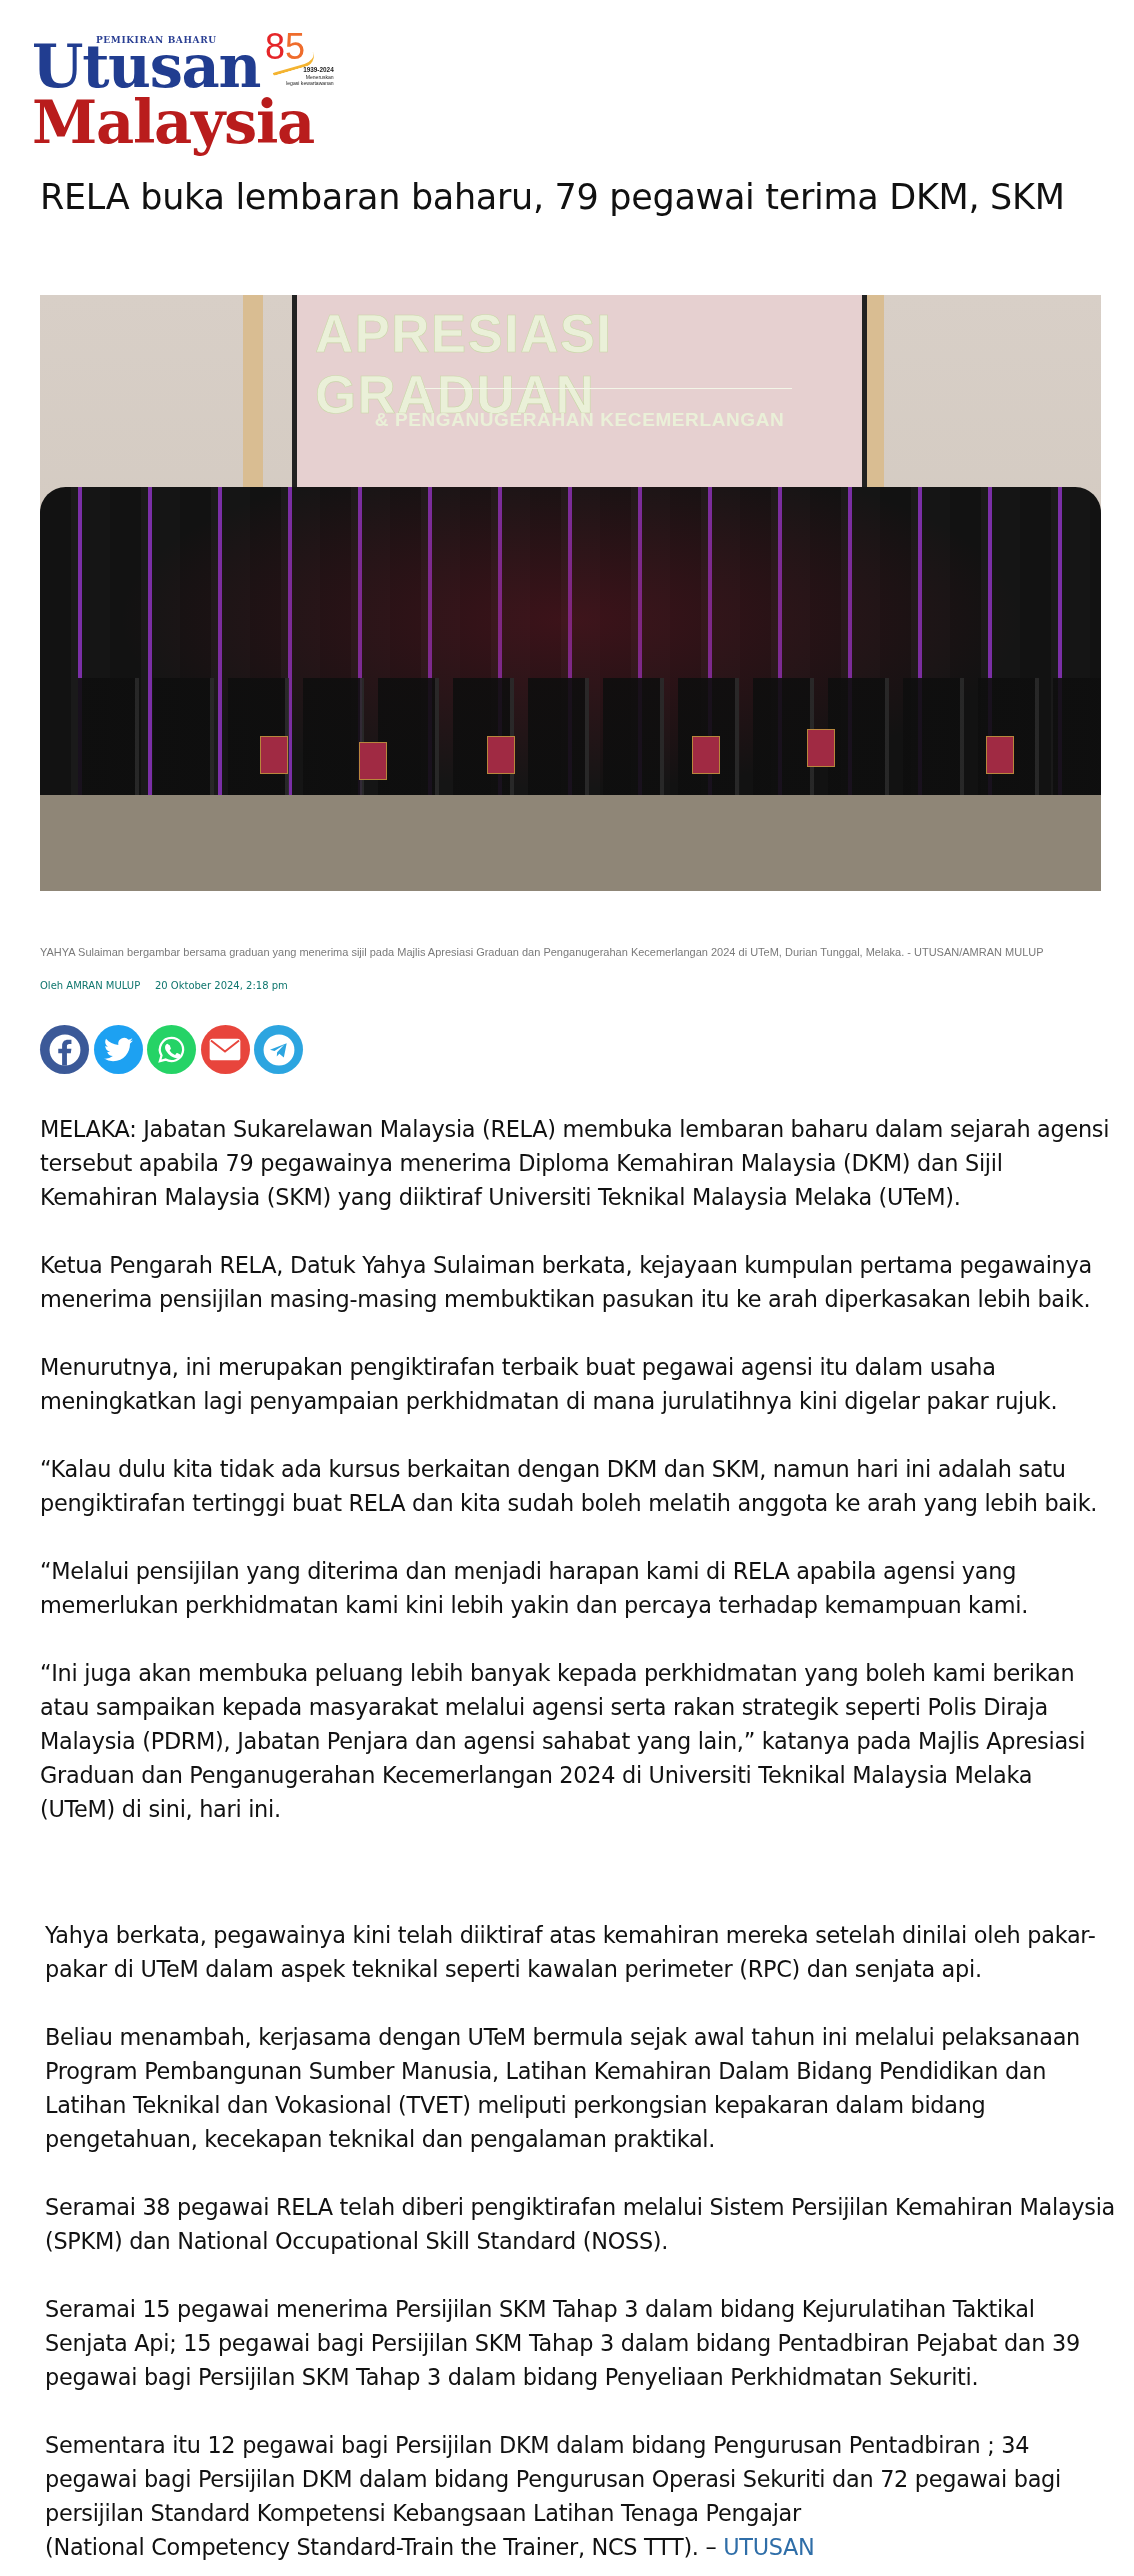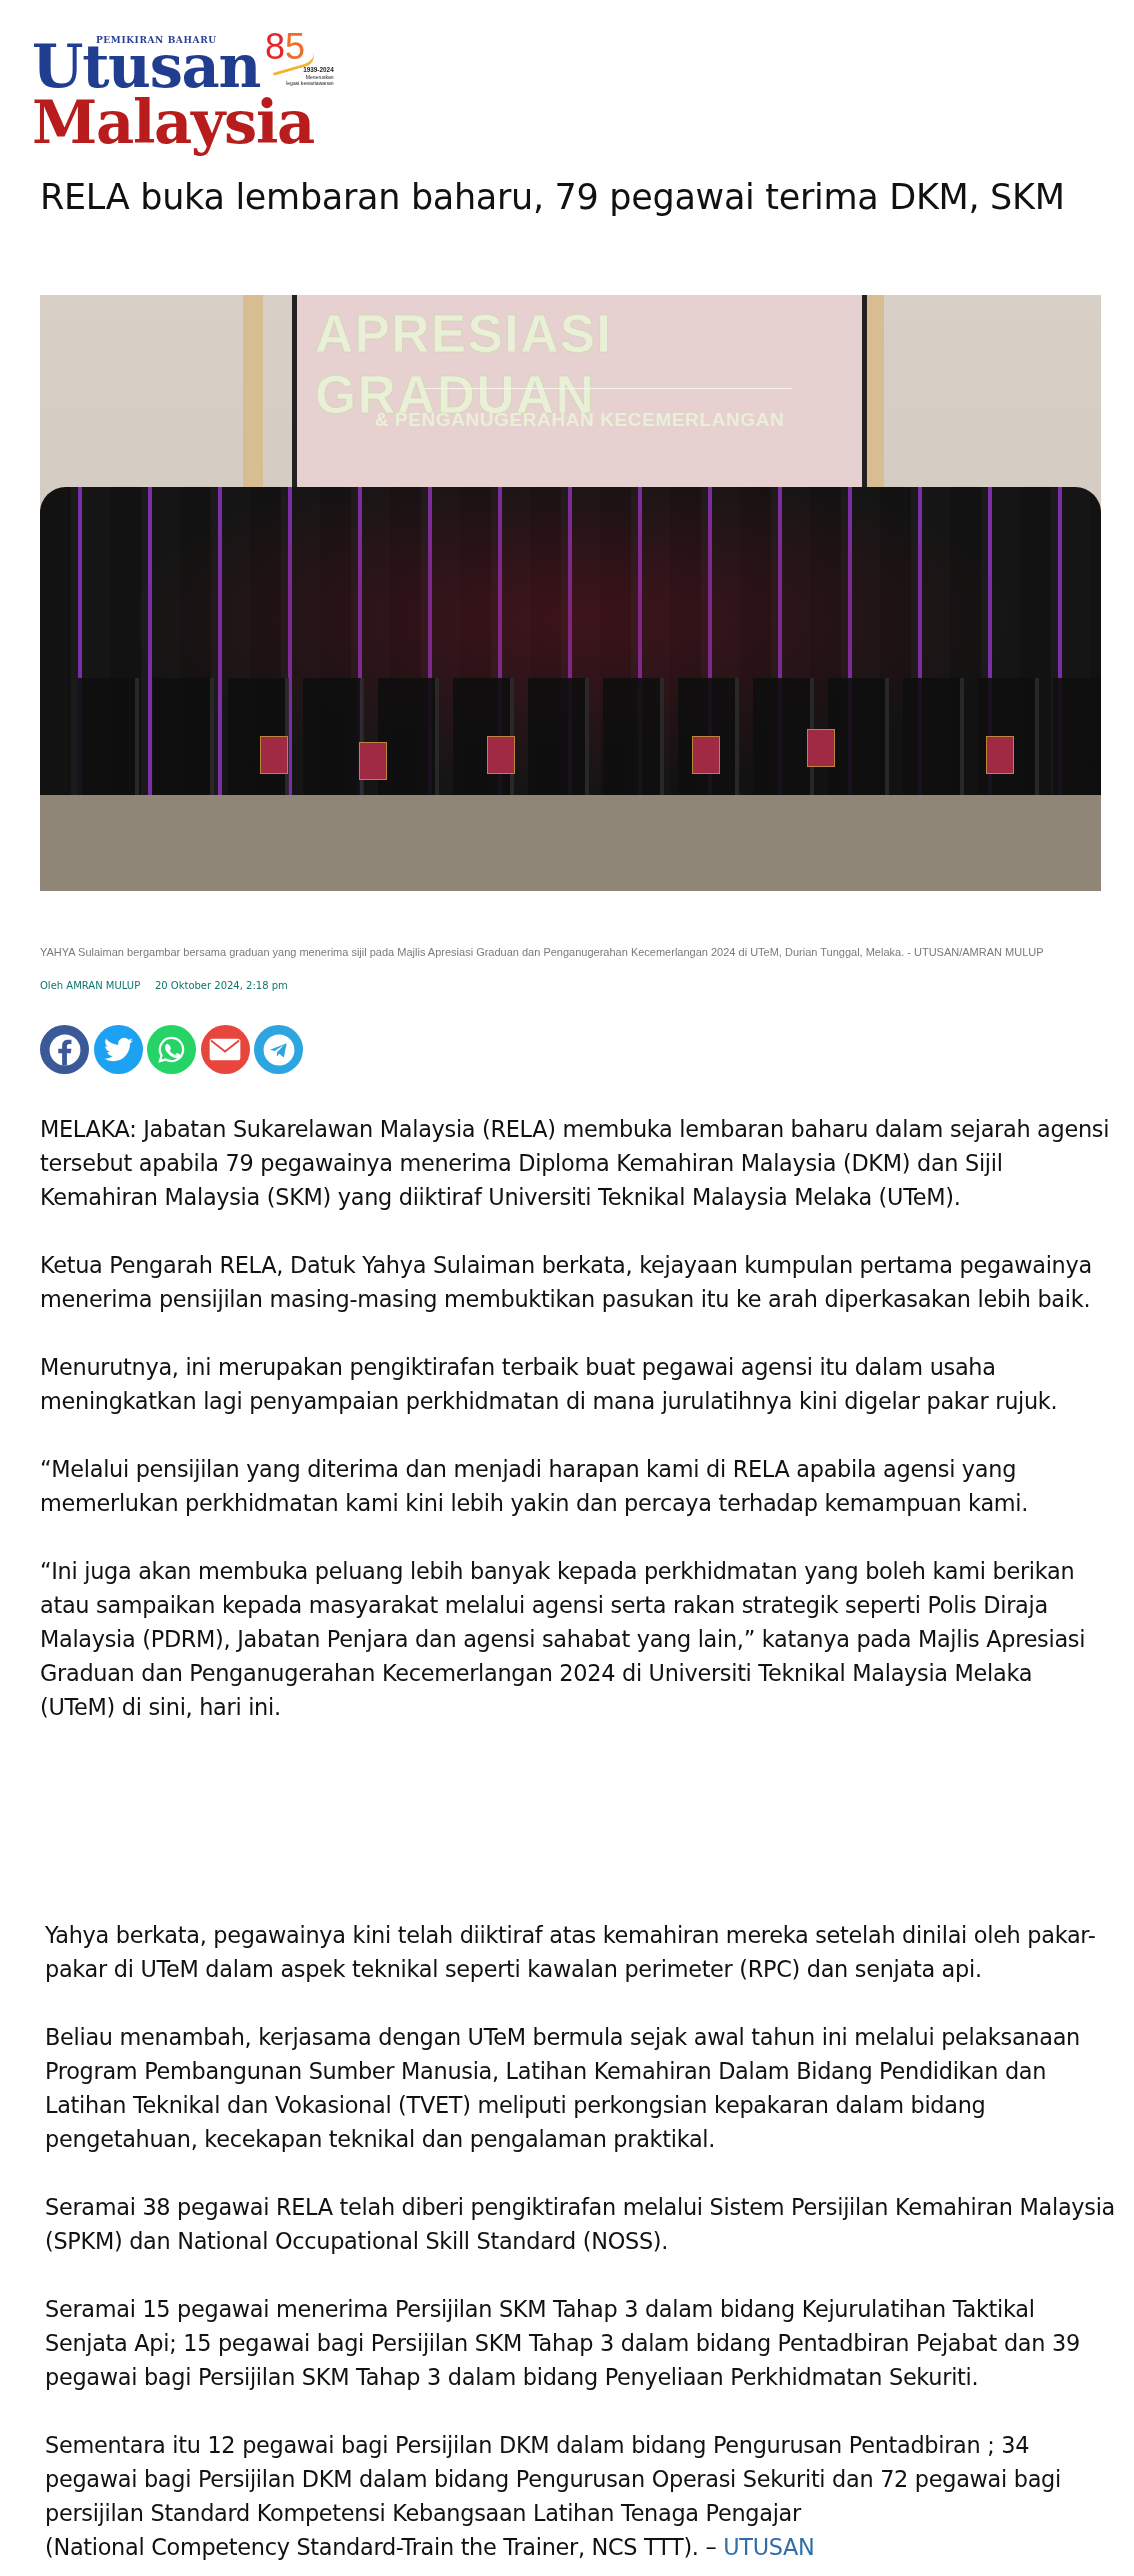--- a/index.html
+++ b/index.html
@@ -131,20 +131,21 @@
         <circle cx="28" cy="28" r="24" fill="#fff"></circle>
         <path d="M14 27.5l26-10-4.5 22-7-5.5-4 4 .6-6.5L36 20l-15 9.5-7-2z" fill="#2ca5e0"></path>
       </svg>
   </div>
 </div>
 
 <div class="body-block block1">
   <p>MELAKA: Jabatan Sukarelawan Malaysia (RELA) membuka lembaran baharu dalam sejarah agensi tersebut apabila 79 pegawainya menerima Diploma Kemahiran Malaysia (DKM) dan Sijil Kemahiran Malaysia (SKM) yang diiktiraf Universiti Teknikal Malaysia Melaka (UTeM).</p>
   <p>Ketua Pengarah RELA, Datuk Yahya Sulaiman berkata, kejayaan kumpulan pertama pegawainya menerima pensijilan masing-masing membuktikan pasukan itu ke arah diperkasakan lebih baik.</p>
   <p>Menurutnya, ini merupakan pengiktirafan terbaik buat pegawai agensi itu dalam usaha meningkatkan lagi penyampaian perkhidmatan di mana jurulatihnya kini digelar pakar rujuk.</p>
+  <p>“Kalau dulu kita tidak ada kursus berkaitan dengan DKM dan SKM, namun hari ini adalah satu pengiktirafan tertinggi buat RELA dan kita sudah boleh melatih anggota ke arah yang lebih baik.</p>
   <p>“Melalui pensijilan yang diterima dan menjadi harapan kami di RELA apabila agensi yang memerlukan perkhidmatan kami kini lebih yakin dan percaya terhadap kemampuan kami.</p>
   <p>“Ini juga akan membuka peluang lebih banyak kepada perkhidmatan yang boleh kami berikan atau sampaikan kepada masyarakat melalui agensi serta rakan strategik seperti Polis Diraja Malaysia (PDRM), Jabatan Penjara dan agensi sahabat yang lain,” katanya pada Majlis Apresiasi Graduan dan Penganugerahan Kecemerlangan 2024 di Universiti Teknikal Malaysia Melaka (UTeM) di sini, hari ini.</p>
 </div>
 
 <div class="body-block block2">
   <p>Yahya berkata, pegawainya kini telah diiktiraf atas kemahiran mereka setelah dinilai oleh pakar-pakar di UTeM dalam aspek teknikal seperti kawalan perimeter (RPC) dan senjata api.</p>
   <p>Beliau menambah, kerjasama dengan UTeM bermula sejak awal tahun ini melalui pelaksanaan Program Pembangunan Sumber Manusia, Latihan Kemahiran Dalam Bidang Pendidikan dan Latihan Teknikal dan Vokasional (TVET) meliputi perkongsian kepakaran dalam bidang pengetahuan, kecekapan teknikal dan pengalaman praktikal.</p>
   <p>Seramai 38 pegawai RELA telah diberi pengiktirafan melalui Sistem Persijilan Kemahiran Malaysia (SPKM) dan National Occupational Skill Standard (NOSS).</p>
   <p>Seramai 15 pegawai menerima Persijilan SKM Tahap 3 dalam bidang Kejurulatihan Taktikal Senjata Api; 15 pegawai bagi Persijilan SKM Tahap 3 dalam bidang Pentadbiran Pejabat dan 39 pegawai bagi Persijilan SKM Tahap 3 dalam bidang Penyeliaan Perkhidmatan Sekuriti.</p>
   <p style="margin-bottom:0">

